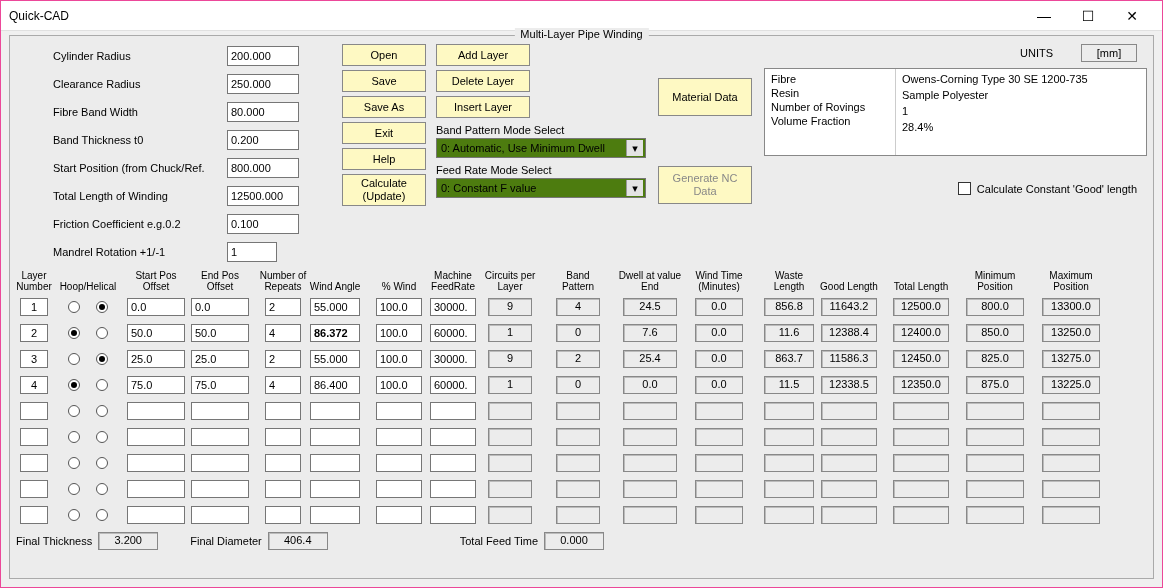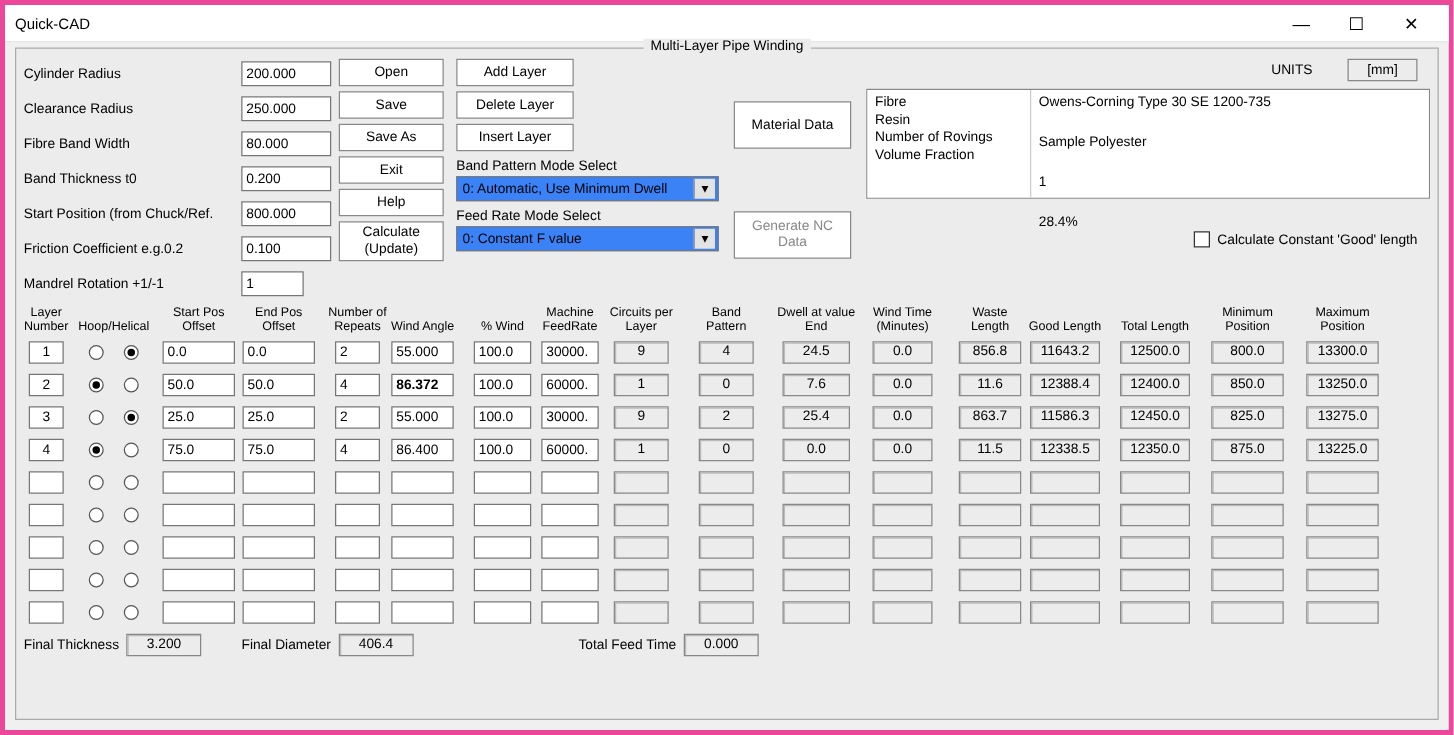--- a/index.html
+++ b/index.html
@@ -1,43 +1,43 @@
 <!DOCTYPE html>
 <html><head>
 <meta charset="utf-8">
 <style>
 * { box-sizing: border-box; margin: 0; padding: 0; font-family: "Segoe UI", Tahoma, sans-serif; font-size: 11px; }
 body { background: #fff; width: 1163px; height: 588px; overflow: hidden; }
-.window { width: 1163px; height: 588px; border: 4px solid #ec4899; background: #f0f0f0; display: flex; flex-direction: column; }
+.window { width: 1163px; height: 588px; border: 1px solid #ec4899; background: #f0f0f0; display: flex; flex-direction: column; }
 .titlebar { height: 30px; background: #fff; display: flex; align-items: center; padding: 0 8px; border-bottom: 1px solid #e0e0e0; }
 .titlebar .title { flex: 1; font-size: 12px; }
 .titlebar .win-btns { display: flex; gap: 0; }
 .win-btn { width: 44px; height: 28px; display: flex; align-items: center; justify-content: center; cursor: pointer; font-size: 14px; }
 .body-area { flex: 1; padding: 4px 8px 8px 8px; }
 .groupbox { border: 1px solid #aaa; position: relative; padding: 8px 6px 6px 6px; height: 100%; background: #ececec; }
 .group-title { position: absolute; top: -8px; left: 50%; transform: translateX(-50%); background: #ececec; padding: 0 6px; font-size: 11px; }
 .top { display: flex; gap: 6px; }
-.col { display: flex; flex-direction: column; gap: 4px; }
+.col { display: flex; flex-direction: column; gap: 4px; margin-left: 37px; }
 .param-row { display: flex; align-items: center; gap: 4px; height: 24px; }
 .param-label { width: 170px; }
 .param-input { width: 72px; height: 20px; border: 1px solid #767676; background: #fff; padding: 1px 3px; text-align: left; }
-.btn { width: 84px; height: 22px; border: 1px solid #888; background: #ffffff; cursor: pointer; text-align: center; display: flex; align-items: center; justify-content: center; }
+.btn { width: 84px; height: 22px; border: 1px solid #888; background: #fef9c3; cursor: pointer; text-align: center; display: flex; align-items: center; justify-content: center; }
 .btn.wide { width: 94px; }
 .btn.disabled { color: #888; }
 .layer-btns { margin-left: 4px; }
 .select-row { display: flex; flex-direction: column; gap: 2px; margin-top: 2px; }
-.select { width: 210px; height: 20px; border: 1px solid #767676; background: #3b82f6; display: flex; align-items: center; padding: 0 4px; position: relative; }
+.select { width: 210px; height: 20px; border: 1px solid #767676; background: #4d7c0f; display: flex; align-items: center; padding: 0 4px; position: relative; }
 .select::after { content: '▾'; position: absolute; right: 2px; top: 1px; width: 16px; text-align: center; background: #e3e3e3; border-left: 1px solid #999; height: 16px; line-height: 16px; }
 .material-area { display: flex; flex-direction: column; gap: 10px; align-items: flex-start; margin-left: 6px; }
 .right-top { flex: 1; display: flex; flex-direction: column; gap: 6px; margin-left: 6px; }
 .units-row { display: flex; justify-content: flex-end; align-items: center; gap: 28px; padding-right: 10px; }
 .units-box { width: 56px; height: 18px; border: 1px solid #888; display: flex; align-items: center; justify-content: center; background: #ececec; }
 .info-box { display: flex; border: 1px solid #888; background: #fff; height: 88px; }
 .info-left { width: 130px; border-right: 0; padding: 4px 6px; display: flex; flex-direction: column; gap: 2px; background:#fff; }
-.info-right { flex: 1; padding: 4px 6px; display: flex; flex-direction: column; gap: 20px; background:#fff; border-left:1px solid #ccc; }
+.info-right { flex: 1; padding: 4px 6px; display: flex; flex-direction: column; gap: 4px; background:#fff; border-left:1px solid #ccc; }
 .checkbox-row { display: flex; align-items: center; gap: 6px; justify-content: flex-end; margin-top: 20px; padding-right: 10px; }
 .checkbox { width: 13px; height: 13px; border: 1px solid #333; background: #fff; }
 .headers { display: flex; gap: 0; margin-top: 6px; }
 .hcell { text-align: center; font-size: 10px; line-height: 1.1; display: flex; align-items: flex-end; justify-content: center; padding-bottom: 2px; }
 .rows { display: flex; flex-direction: column; gap: 4px; margin-top: 2px; }
 .row { display: flex; align-items: center; gap: 0; height: 22px; }
 .cell { display: flex; align-items: center; justify-content: center; }
 .tin { height: 18px; border: 1px solid #767676; background: #fff; padding: 1px 3px; text-align: left; }
 .tin.ro { text-align: center; background:#fff; }
 .tin.sunk { border: 1px solid #888; background:#ececec; text-align:center; box-shadow: inset 1px 1px 0 #bbb; }
@@ -79,20 +79,24 @@
               <div class="param-label">Fibre Band Width</div>
               <input class="param-input" value="80.000" style="">
             </div>
           <div class="param-row">
               <div class="param-label">Band Thickness t0</div>
               <input class="param-input" value="0.200" style="">
             </div>
           <div class="param-row">
               <div class="param-label">Start Position (from Chuck/Ref.</div>
               <input class="param-input" value="800.000" style="">
+            </div>
+          <div class="param-row">
+              <div class="param-label">Total Length of Winding</div>
+              <input class="param-input" value="12500.000" style="">
             </div>
           <div class="param-row">
               <div class="param-label">Friction Coefficient e.g.0.2</div>
               <input class="param-input" value="0.100" style="">
             </div>
           <div class="param-row">
               <div class="param-label">Mandrel Rotation +1/-1</div>
               <input class="param-input" style="width: 50px;" value="1">
             </div>
         </div>

